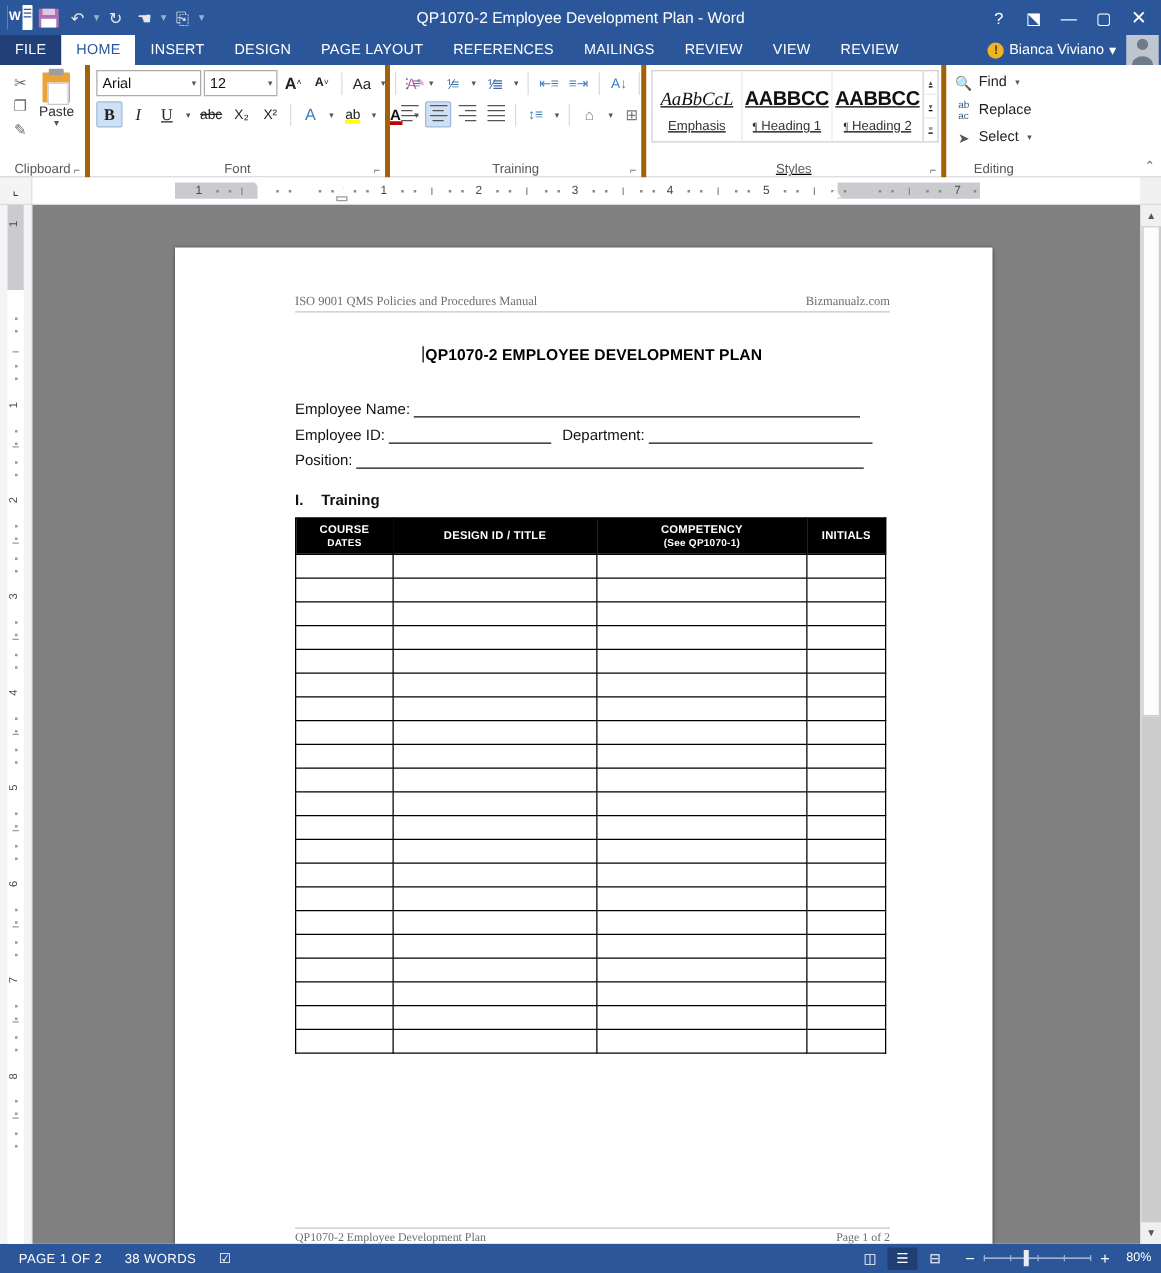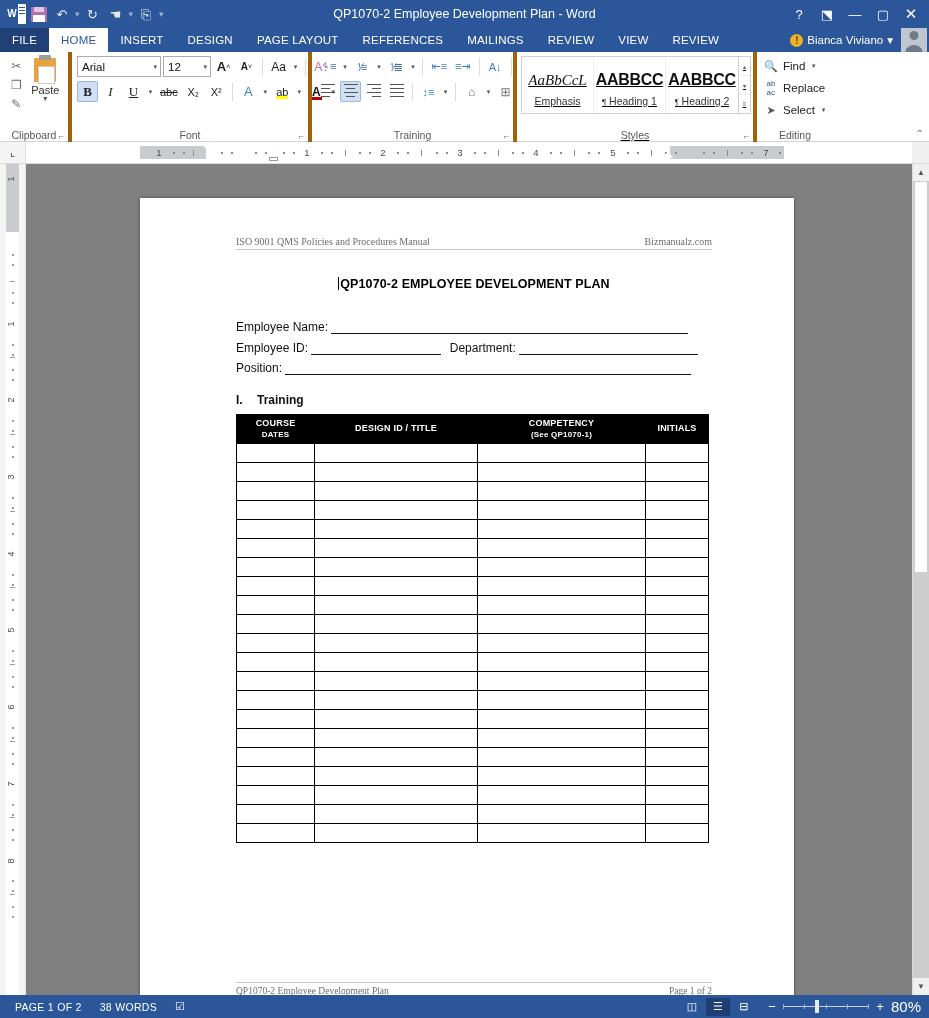--- a/index.html
+++ b/index.html
@@ -123,21 +123,21 @@
 
   
   .g-font { width: 240px; }
   .g-font .rgroup-body { flex-direction: column; padding: 4px 5px 0 5px; gap: 4px; }
   .frow { display: flex; align-items: center; gap: 2px; }
   .combo {
     height: 21px; border: 1px solid #acacac; background: #fff; display: flex; align-items: center;
     font-size: 11.5px; color: #111; padding-left: 4px; position: relative;
   }
   .combo.font-name { width: 84px; }
-  .combo.font-size { width: 48px; }
+  .combo.font-size { width: 59px; }
   .combo .caret { position: absolute; right: 3px; font-size: 7px; color: #555; }
   .ico-btn {
     min-width: 21px; height: 21px; display:flex; align-items:center; justify-content:center;
     font-size: 12px; color:#222; border:1px solid transparent; border-radius:2px; padding:0 2px;
   }
   .ico-btn.on { background:#cfe0f5; border-color:#9cb9dd; }
   .caret-s { font-size: 7px; color:#555; width:9px; text-align:center; }
   .vsep { width:1px; height:18px; background:#dcdcdc; margin:0 3px; }
   .bold-b { font-weight: bold; font-family:"Liberation Serif", serif; font-size:13px; }
   .ital-i { font-style: italic; font-family:"Liberation Serif", serif; font-size:13px; }
@@ -299,21 +299,21 @@
   .view-btn {
     width:24px; height:18px; display:flex; align-items:center; justify-content:center;
     font-size:11px; color:#fff;
   }
   .view-btn.active { background:#1f3f73; }
   .zoom-wrap { display:flex; align-items:center; gap:5px; margin-left:8px; }
   .zoom-minus, .zoom-plus { font-size:13px; width:12px; text-align:center; }
   .zoom-track { width:86px; height:1px; background:#c5d0e2; position:relative; }
   .zoom-track .notch { position:absolute; top:-2px; width:1px; height:5px; background:#9fb2cf; }
   .zoom-thumb { position:absolute; top:-6px; left:32px; width:4px; height:13px; background:#e8edf5; }
-  .zoom-val { font-size:15px; min-width:28px; text-align:right; padding-right:2px; }
+  .zoom-val { font-size:10px; min-width:28px; text-align:right; padding-right:2px; }
   .proof-ico { font-size:11px; }
 </style>
 </head>
 <body>
 
 <div class="app">
 
   <div class="titlebar">
     <div class="qat">
       <div class="qat-btn">

